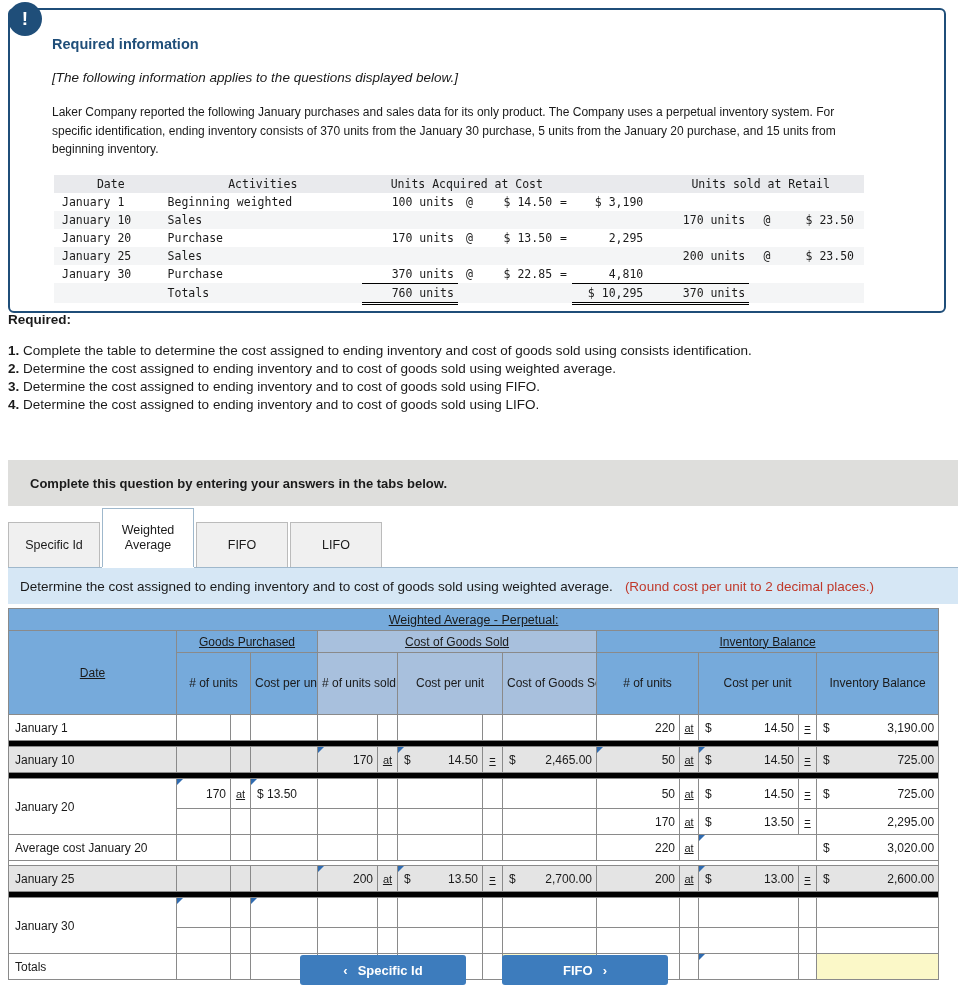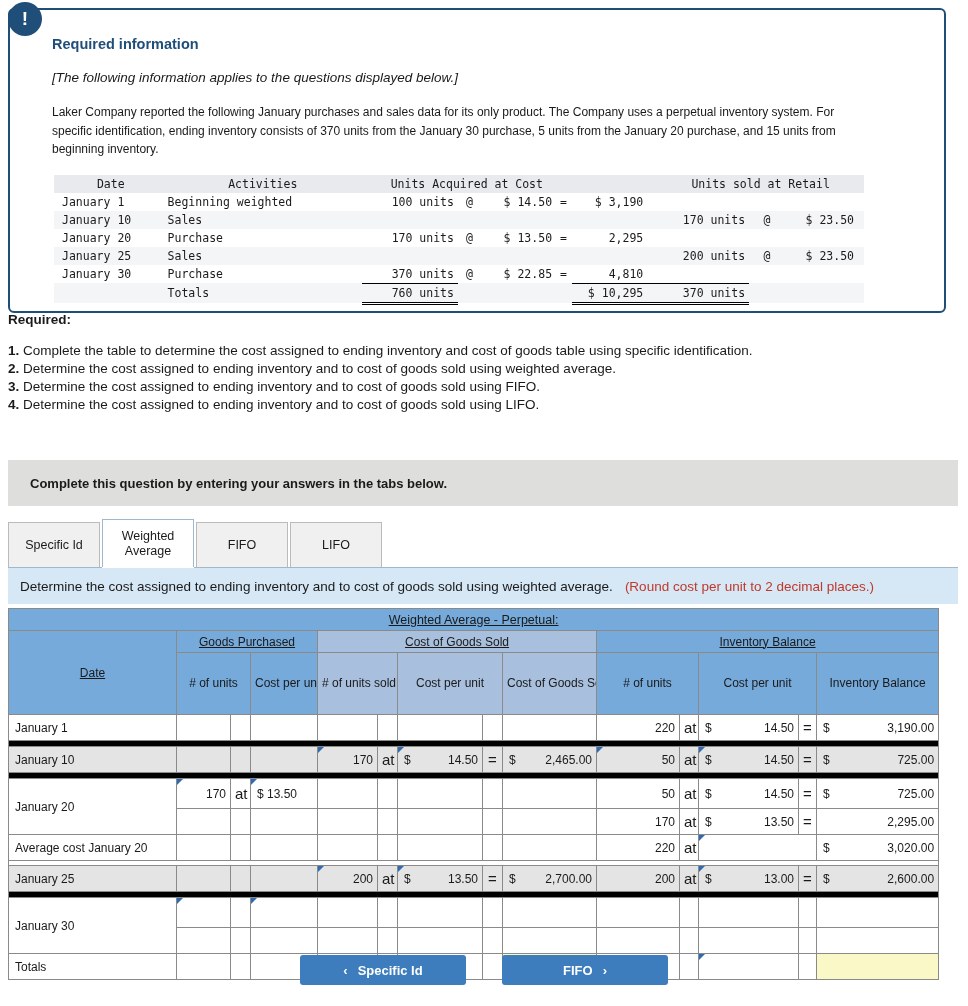--- a/index.html
+++ b/index.html
@@ -112,21 +112,21 @@
     display: flex; align-items: center; justify-content: center;
     text-align: center;
     font-size: 12.5px;
     line-height: 1.18;
     margin-right: 2px;
     color: #1a1a1a;
     cursor: pointer;
   }
   .tab.active {
     background: #ffffff;
-    height: 48px;
+    height: 59px;
     border-color: #9fb8cc;
     position: relative; z-index: 2;
     box-shadow: 0 1px 0 0 #ffffff;
   }
 
   
   #prompt-bar {
     position: absolute; left: 8px; top: 568px; width: 950px; height: 36px;
     background: #d6e7f5;
     display: flex; align-items: center;
@@ -170,21 +170,21 @@
     text-align: center; font-weight: bold;
     height: 62px !important;
     line-height: 1.2;
     white-space: normal;
     vertical-align: middle;
   }
   .sub.cogs { background: #a8c0dd; }
 
   .r-date { text-align: left; padding-left: 6px !important; }
   .num { text-align: right; }
-  .mid { text-align: center; font-size: 15px; }
+  .mid { text-align: center; font-size: 11px; text-decoration: underline; }
   .dollar { text-align: left; padding-left: 6px !important; }
 
   
   .money { position: relative; text-align: right; padding-left:6px !important;}
   .money .sym { position: absolute; left: 6px; top: 0; line-height: 26px; }
 
   tr.shade td { background: #e4e4e4; }
   tr.blackline td {
     height: 6px !important; background: #000000;
     border-left: 1px solid #000; border-right: 1px solid #000;
@@ -344,21 +344,21 @@
         </tr>
       </tbody>
     </table>
   </div>
 </div>
 
 <div id="required-block">
   <div id="required-label">Required:</div>
   <div class="req-item">
     <b>1.</b>
-    <span>Complete the table to determine the cost assigned to ending inventory and cost of goods table using specific identification.</span>
+    <span>Complete the table to determine the cost assigned to ending inventory and cost of goods sold using consists identification.</span>
   </div>
   <div class="req-item">
     <b>2.</b>
     <span>Determine the cost assigned to ending inventory and to cost of goods sold using weighted average.</span>
   </div>
   <div class="req-item">
     <b>3.</b>
     <span>Determine the cost assigned to ending inventory and to cost of goods sold using FIFO.</span>
   </div>
   <div class="req-item">

